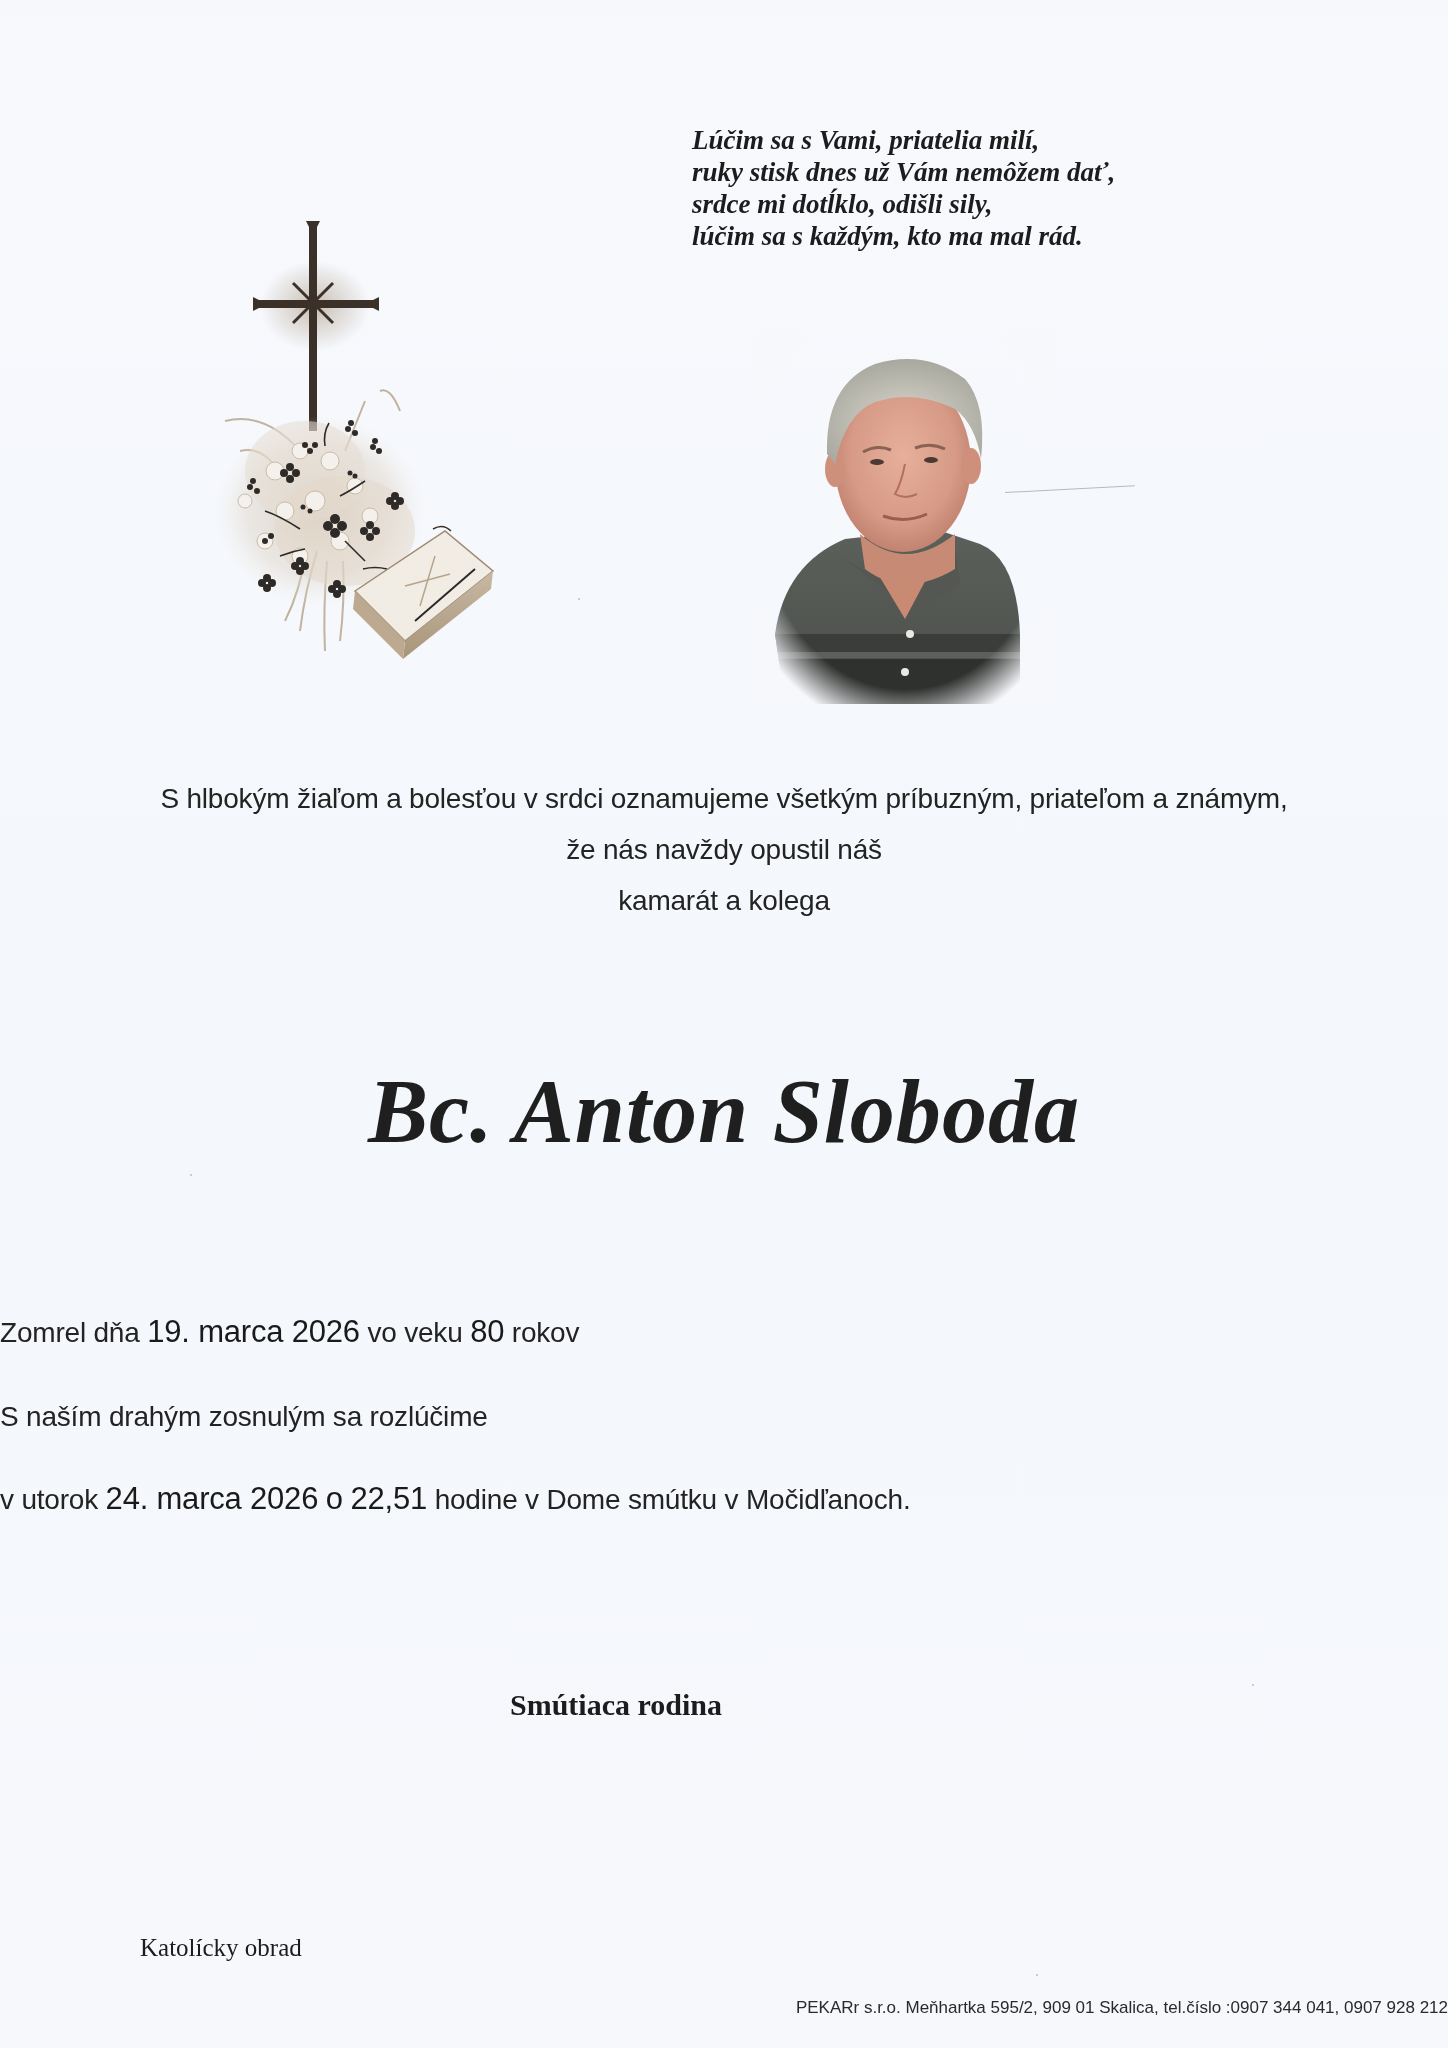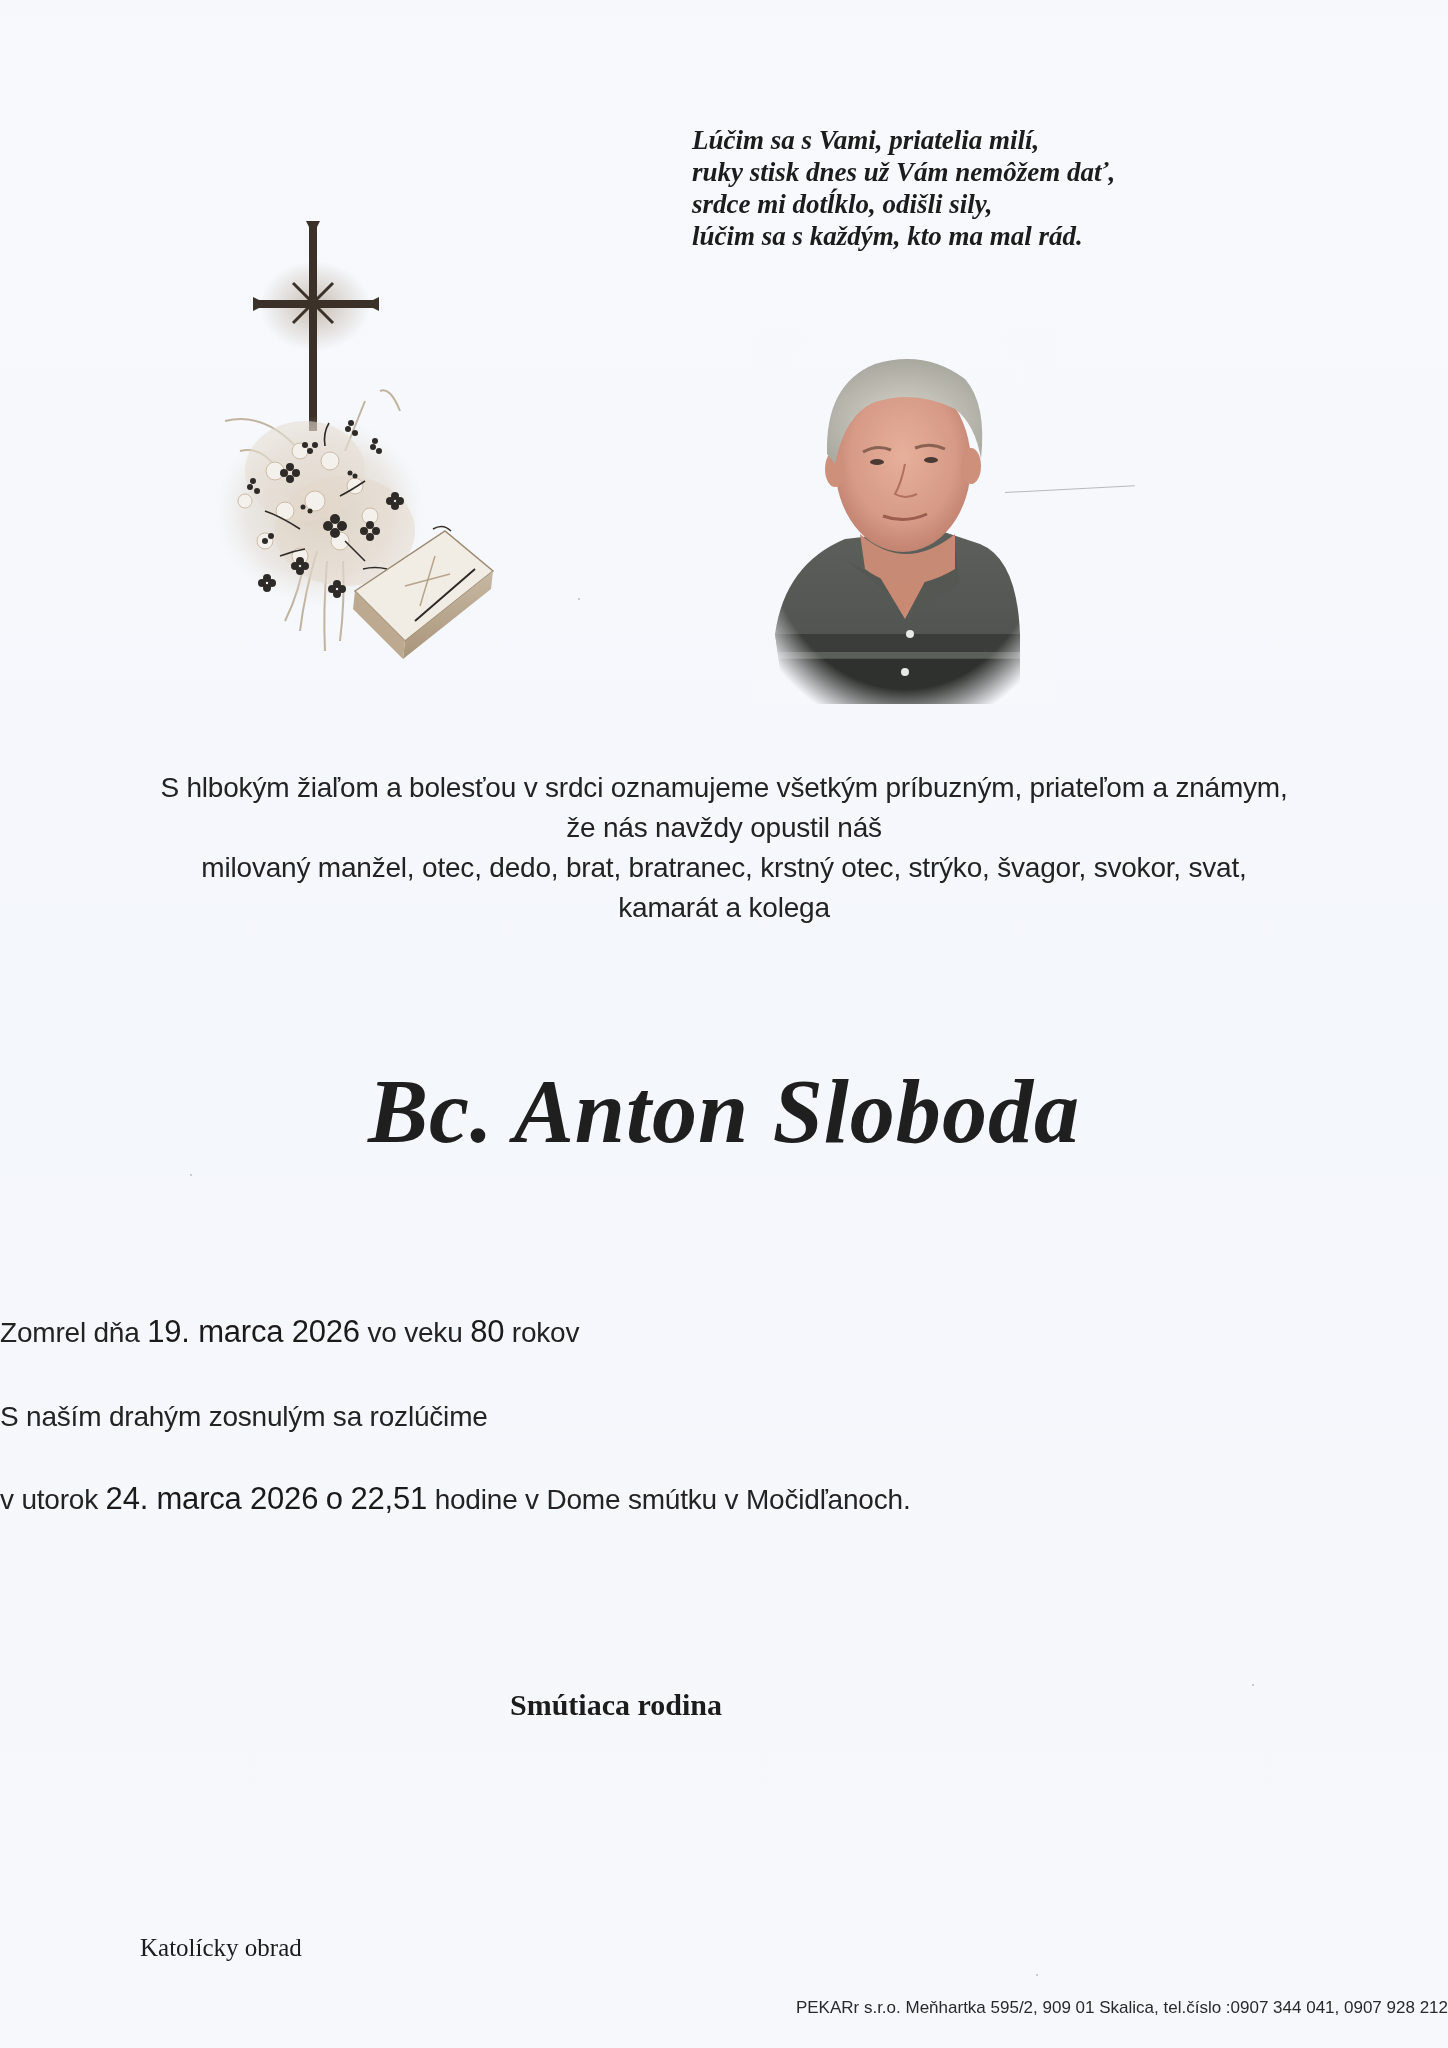--- a/index.html
+++ b/index.html
@@ -66,21 +66,21 @@
       left: 0;
       width: 1448px;
       top: 752px;
       text-align: center;
       font-family: "Liberation Sans", "DejaVu Sans", sans-serif;
       font-size: 28px;
       line-height: 40px;
       color: #232323;
       letter-spacing: -0.2px;
     }
-    .announcement div { white-space: nowrap; }
+    .announcement div { white-space: nowrap; margin-top: 11px; }
 
     .name {
       position: absolute;
       left: 0;
       width: 1448px;
       top: 1040px;
       text-align: center;
       font-family: "Liberation Serif", "DejaVu Serif", serif;
       font-style: italic;
       font-weight: bold;
@@ -363,21 +363,20 @@
 
       <rect x="0" y="0" width="300" height="370" fill="url(#vignette)"></rect>
     </svg>
   </div>
 
   <div class="stray-line"></div>
 
   <div class="announcement">
     <div>S hlbokým žiaľom a bolesťou v srdci oznamujeme všetkým príbuzným, priateľom a známym,</div>
     <div>že nás navždy opustil náš</div>
-    <div>milovaný manžel, otec, dedo, brat, bratranec, krstný otec, strýko, švagor, svokor, svat,</div>
     <div>kamarát a kolega</div>
   </div>
 
   <div class="name">Bc. Anton Sloboda</div>
 
   <div class="detail death-line">
     <span>Zomrel dňa</span>
     <span class="big">19. marca 2026</span>
     <span>vo veku</span>
     <span class="big">80</span>

